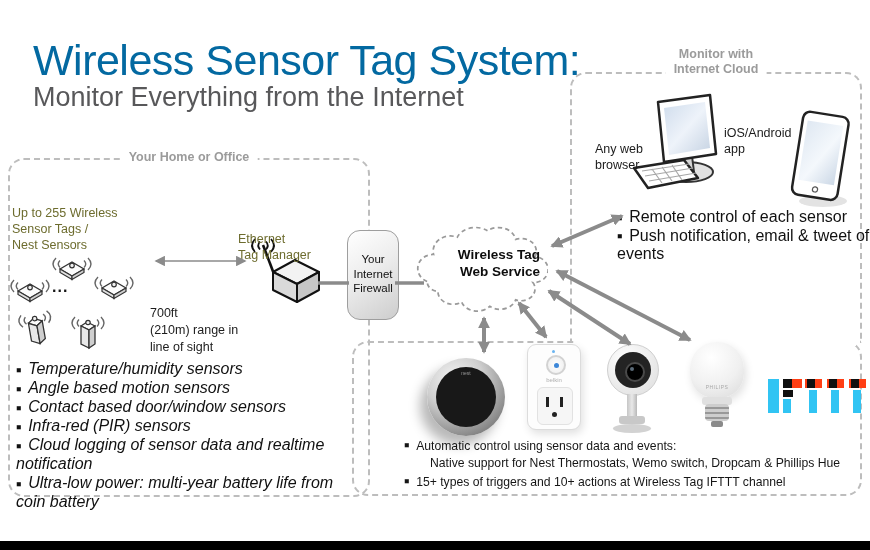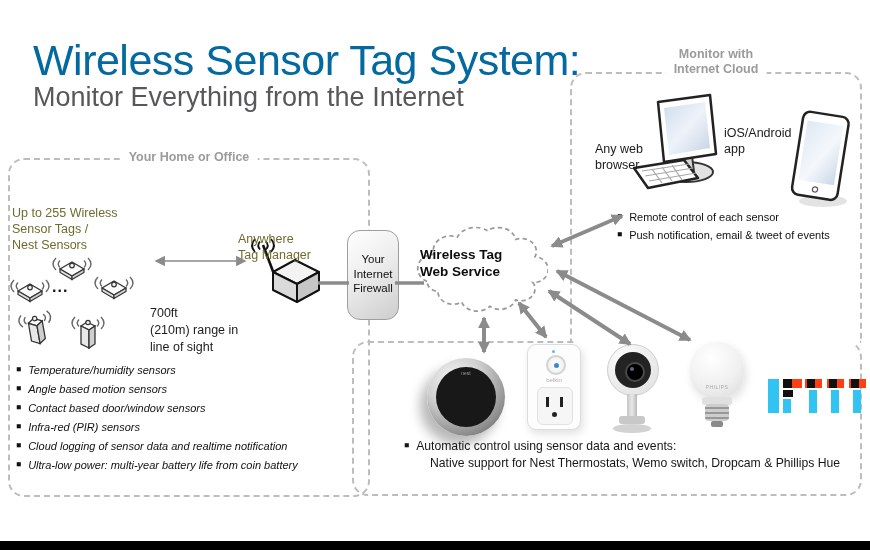--- a/index.html
+++ b/index.html
@@ -7,29 +7,29 @@
          font-family:"Liberation Sans",sans-serif;color:#161616;}
   .abs{position:absolute;}
   .ctr{text-align:left;margin-top:37px;}
   
   .dashbox{border:2px dashed #bdbdbd;border-radius:16px;text-decoration:underline;}
   .boxlabel{position:absolute;left:50%;transform:translateX(-50%);background:#fff;
             padding:0 8px;color:#9b9b9b;font-weight:bold;font-size:12.5px;white-space:nowrap;}
   
   .olive{color:#6d6c2e;font-size:12.5px;line-height:16px;}
   .cap{font-size:12.5px;line-height:17px;color:#1c1c1c;}
-  ul.blist{list-style:none;margin:0;padding:0;font-size:11px;color:#111;}
+  ul.blist{list-style:none;margin:0;padding:0;font-size:16px;color:#111;}
   ul.blist li::before{content:"■";font-size:8.5px;margin-right:7px;vertical-align:1.5px;}
   .bullet::before{content:"■";font-size:8.5px;margin-right:7px;vertical-align:1.5px;}
   
   .firewall{background:linear-gradient(145deg,#ffffff 0%,#ededed 45%,#cdcdcd 100%);
             border:1.5px solid #9e9e9e;border-radius:13px;font-size:11.5px;line-height:14.5px;
             text-align:center;color:#111;}
   
-  .cloudtxt{font-weight:bold;font-size:13.5px;line-height:17px;color:#0d0d0d;text-align:left;}
+  .cloudtxt{font-weight:bold;font-size:13.5px;line-height:17px;color:#0d0d0d;text-align:right;}
   
   .nest-outer{width:78px;height:78px;border-radius:50%;
       background:radial-gradient(circle at 35% 28%,#f5f5f5 0%,#cfcfcf 38%,#8f8f8f 72%,#565656 100%);
       box-shadow:-7px 9px 12px rgba(0,0,0,.28);}
   .nest-bezel{position:absolute;left:9px;top:9px;width:60px;height:60px;border-radius:50%;background:#181818;}
   .nest-screen{position:absolute;left:17px;top:17px;width:44px;height:44px;border-radius:50%;
       background:radial-gradient(circle at 50% 25%,#6aa6f2 0%,#2f6fd8 55%,#1d4fae 100%);}
   .wemo{background:#fdfdfd;border:1px solid #dcdcdc;border-radius:9px;
         box-shadow:2px 4px 8px rgba(0,0,0,.12);}
   .ifttt i{position:absolute;display:block;}
@@ -120,21 +120,21 @@
     </svg>
   <div class="abs" style="left:52px;top:278px;font-size:16px;font-weight:bold;letter-spacing:1px;z-index:30;">...</div>
 
   <div class="abs ctr cap" style="left:150px;top:268px;width:110px;z-index:30;">
     <div>700ft</div>
     <div>(210m) range in</div>
     <div>line of sight</div>
   </div>
 
   <div class="abs ctr olive" style="left:238px;top:194px;width:104px;z-index:30;">
-    <div>Anywhere</div>
+    <div>Ethernet</div>
     <div>Tag Manager</div>
   </div>
   <svg class="abs" style="left:243px;top:236px;z-index:22;" width="88" height="74" viewBox="0 0 88 74">
     <path d="M12 3 q-6 6.5 0 13" stroke="#111" stroke-width="1.8" fill="none"></path>
     <path d="M17 5.5 q-3.5 4 0 8" stroke="#111" stroke-width="1.8" fill="none"></path>
     <path d="M28 3 q6 6.5 0 13" stroke="#111" stroke-width="1.8" fill="none"></path>
     <path d="M23 5.5 q3.5 4 0 8" stroke="#111" stroke-width="1.8" fill="none"></path>
     <line x1="20" y1="9" x2="31" y2="38" stroke="#111" stroke-width="2.6"></line>
     <polygon points="30,36 52,24 76,36 54,48" fill="#f3f3f3" stroke="#111" stroke-width="2" stroke-linejoin="round"></polygon>
     <polygon points="30,36 54,48 54,66 30,54" fill="#dadada" stroke="#111" stroke-width="2" stroke-linejoin="round"></polygon>
@@ -250,20 +250,21 @@
     <i style="left:61px;top:0;width:8px;height:9px;background:#101010;"></i>
     <i style="left:63px;top:11px;width:8px;height:23px;background:#31c4f3;"></i>
     <i style="left:81px;top:0;width:17px;height:9px;background:#ff3e14;"></i>
     <i style="left:83px;top:0;width:8px;height:9px;background:#101010;"></i>
     <i style="left:85px;top:11px;width:8px;height:23px;background:#31c4f3;"></i>
   </div>
 
   <div class="abs" style="left:404px;top:437px;width:456px;font-size:12.2px;line-height:17.5px;z-index:30;">
     <div class="bullet">Automatic control using sensor data and events:</div>
     <div style="padding-left:26px;">Native support for Nest Thermostats, Wemo switch, Dropcam &amp; Phillips Hue</div>
+    <div class="bullet">15+ types of triggers and 10+ actions at Wireless Tag IFTTT channel</div>
   </div>
 
   <svg class="abs" style="left:0;top:0;z-index:40;pointer-events:none;" width="870" height="550" viewBox="0 0 870 550">
 
     <line x1="156" y1="261" x2="245" y2="261" stroke="#8b8b8b" stroke-width="1.5" marker-start="url(#aht)" marker-end="url(#aht)"></line>
 
     <line x1="318" y1="283" x2="349" y2="283" stroke="#8b8b8b" stroke-width="3.5"></line>
     <line x1="395" y1="283" x2="424" y2="283" stroke="#8b8b8b" stroke-width="3.5"></line>
 
     <line x1="552" y1="246" x2="622" y2="216" stroke="#8b8b8b" stroke-width="4" marker-start="url(#ah)" marker-end="url(#ah)"></line>

